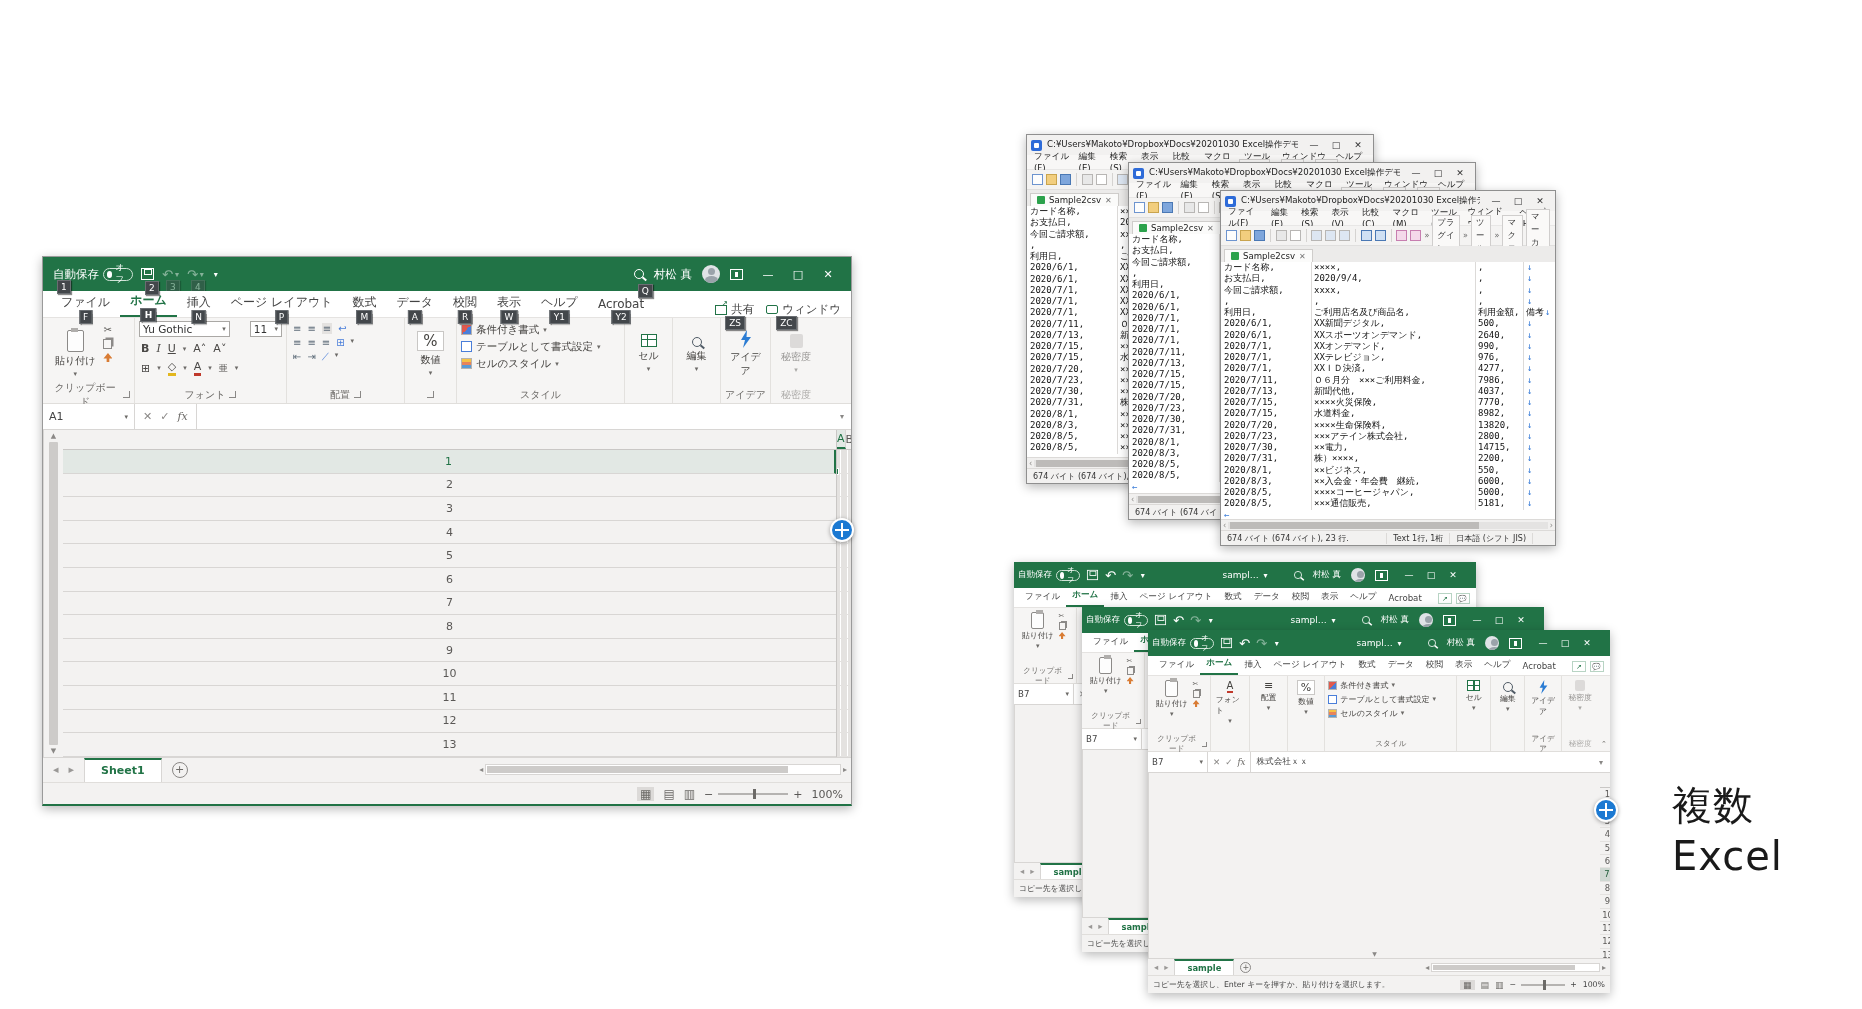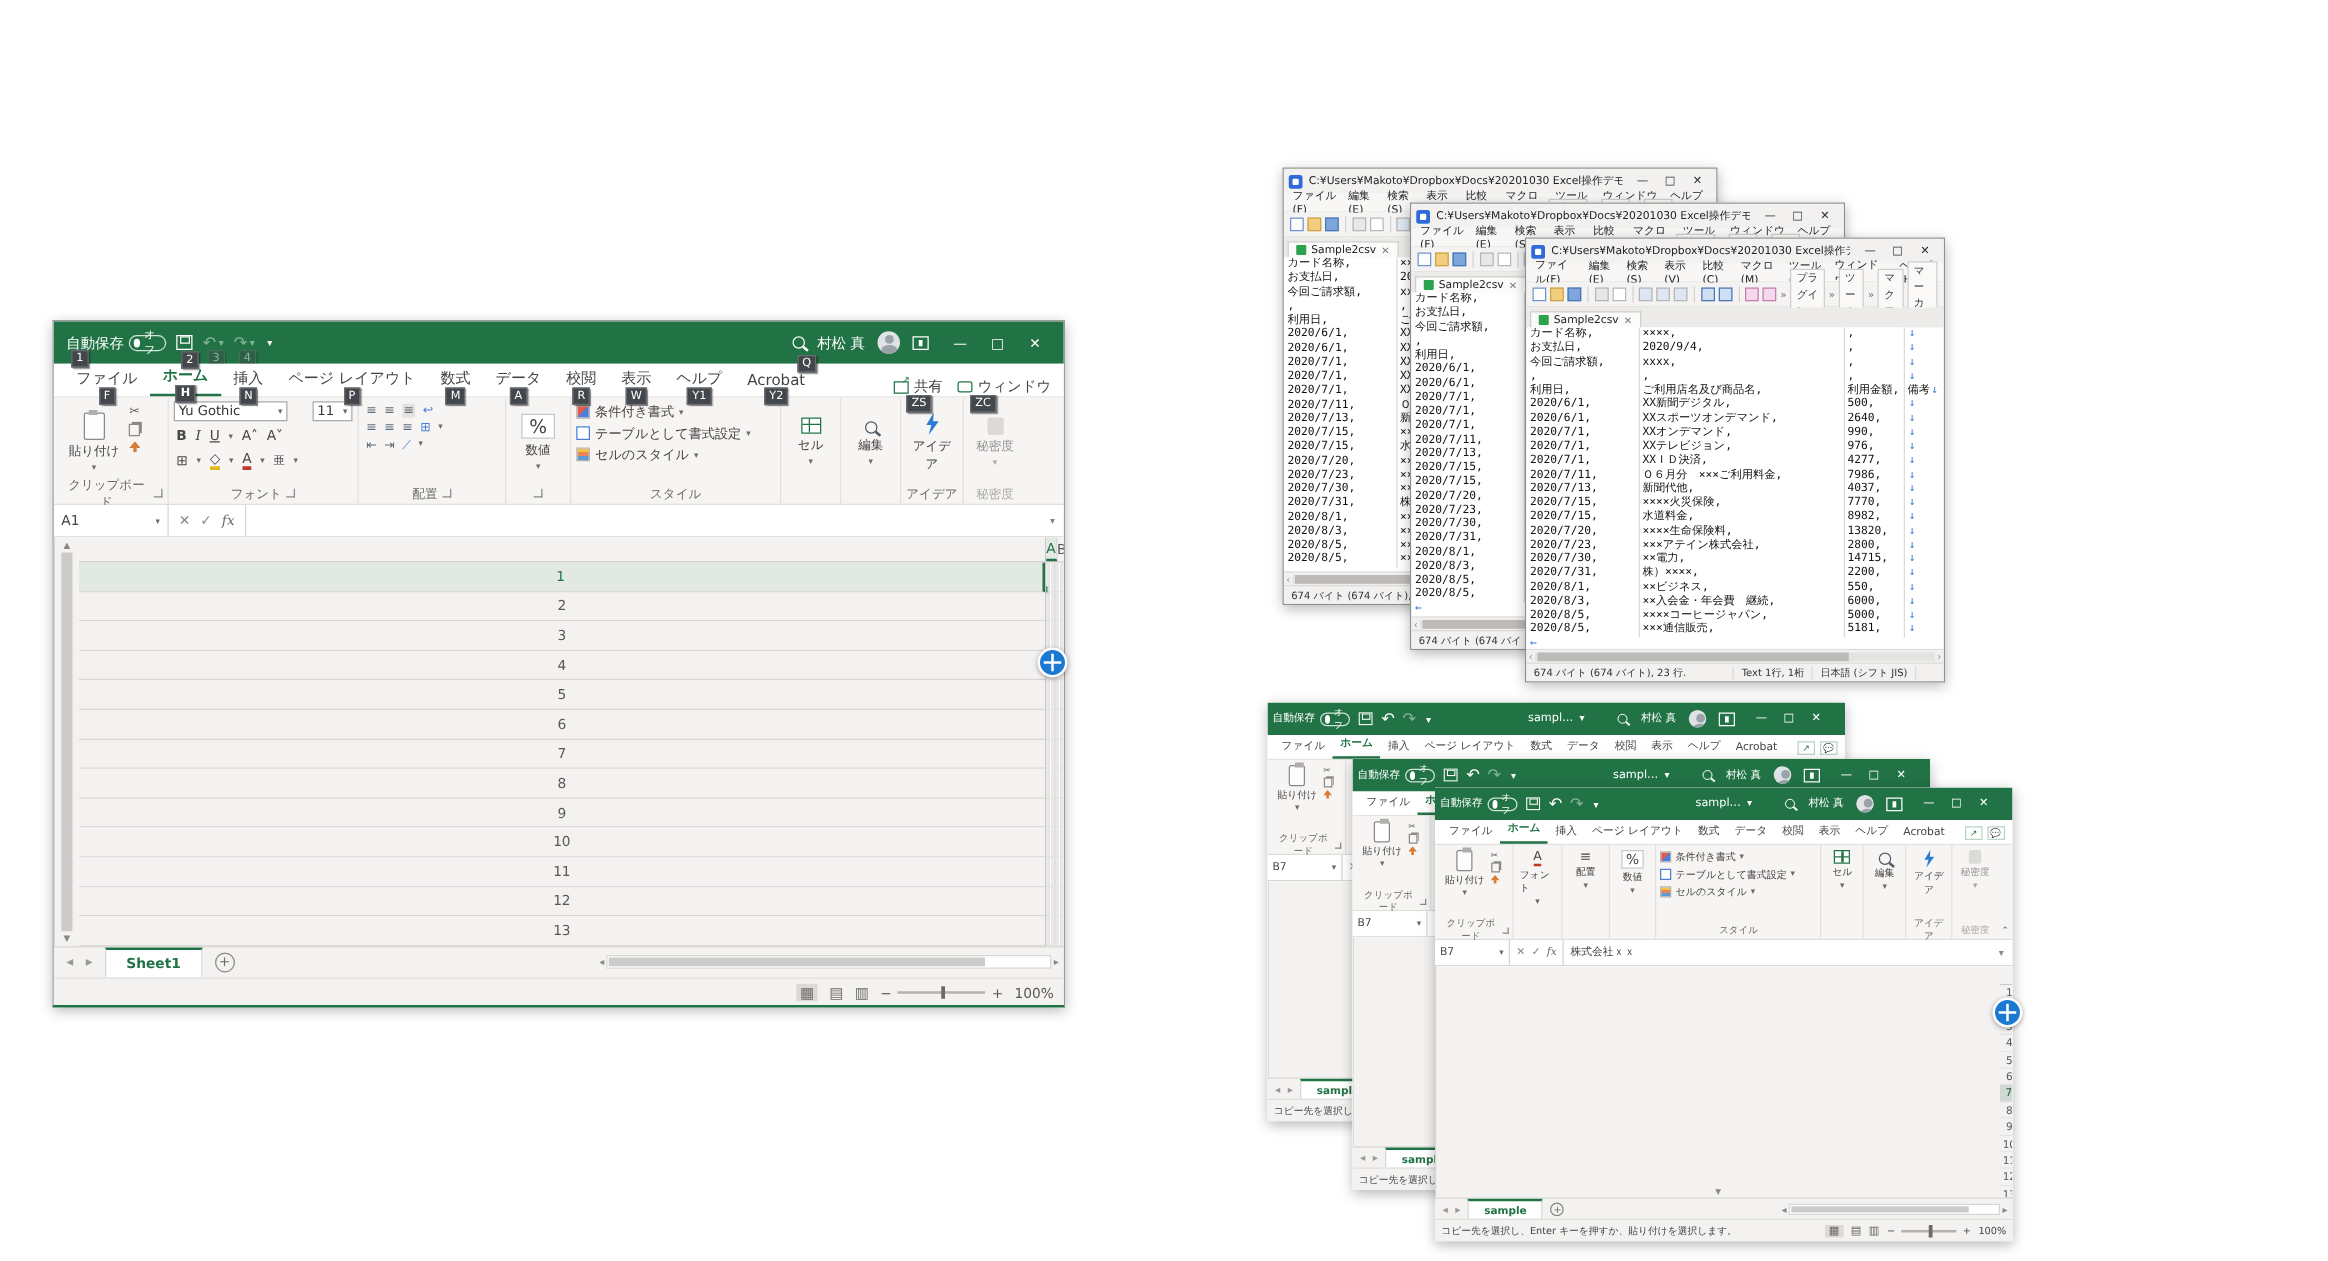--- a/index.html
+++ b/index.html
@@ -194,20 +194,21 @@
 
 .syncbadge{position:absolute;width:24px;height:24px;border-radius:50%;background:#1b79d2;border:2px solid #fff;box-shadow:0 1px 4px rgba(0,0,0,.35);z-index:60}
 .syncbadge:before{content:"";position:absolute;left:50%;top:3px;bottom:3px;width:2px;margin-left:-1px;background:#fff}
 .syncbadge:after{content:"";position:absolute;top:50%;left:3px;right:3px;height:2px;margin-top:-1px;background:#fff}
 </style>
 </head>
 <body>
 
 <div class="canvas">
 
+  <div class="biglabel" style="left:1672px;top:778px">複数Excel</div>
 
   <div id="csv-stack">
   <div class="win csv-win" style="left: 1026px; top: 134px; width: 348px; height: 350px; z-index: 10;">
     <div class="csv-title">
       <span class="emicon"></span>
       <span class="ttext">C:¥Users¥Makoto¥Dropbox¥Docs¥20201030 Excel操作デモビデオ¥Sample2.csv - EmEdi...</span>
       <span class="cbtns">
         <span class="cbtn2">—</span>
         <span class="cbtn2">□</span>
         <span class="cbtn2">✕</span>

